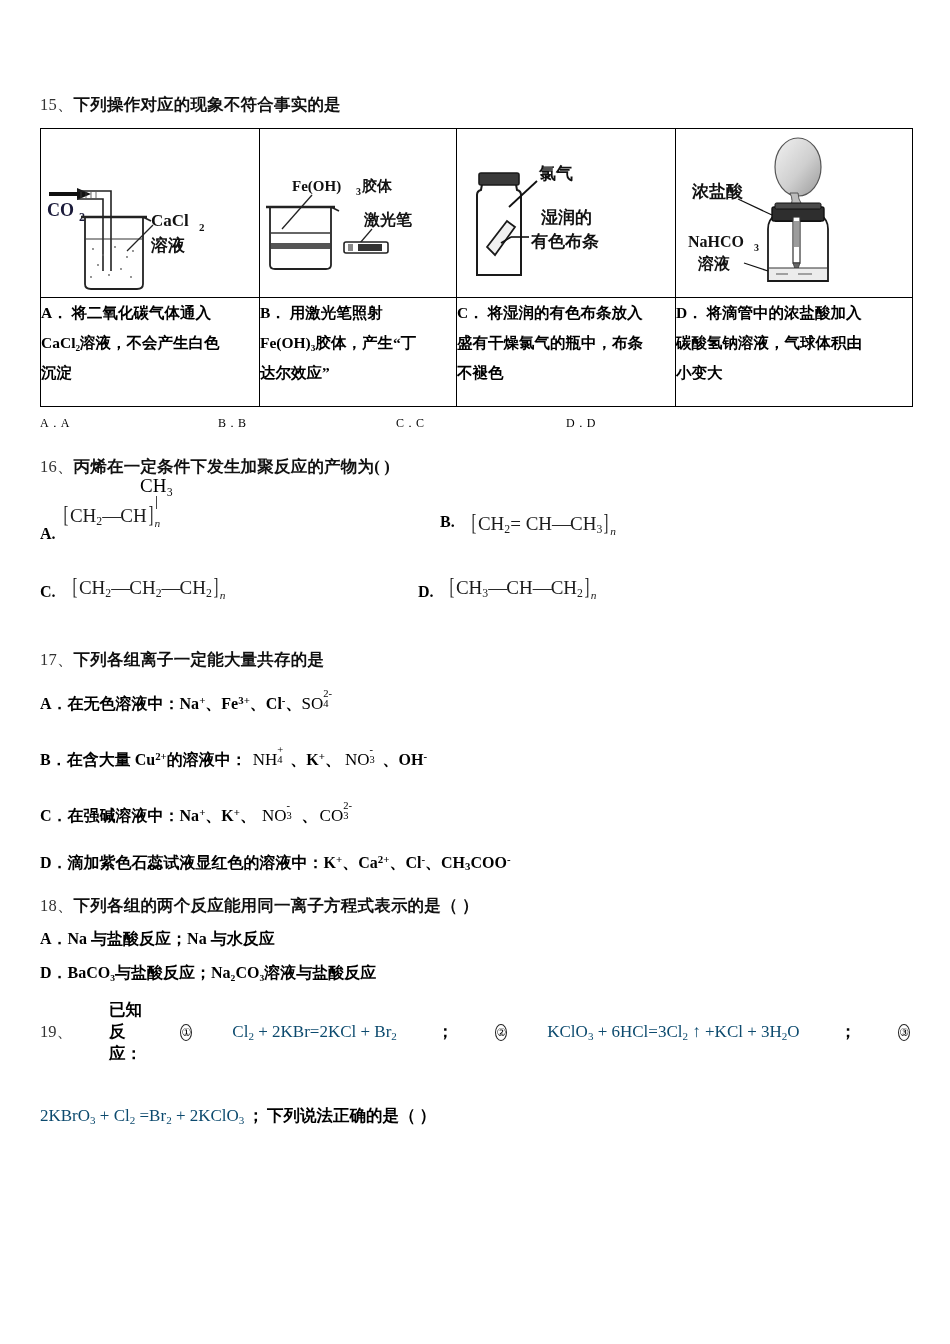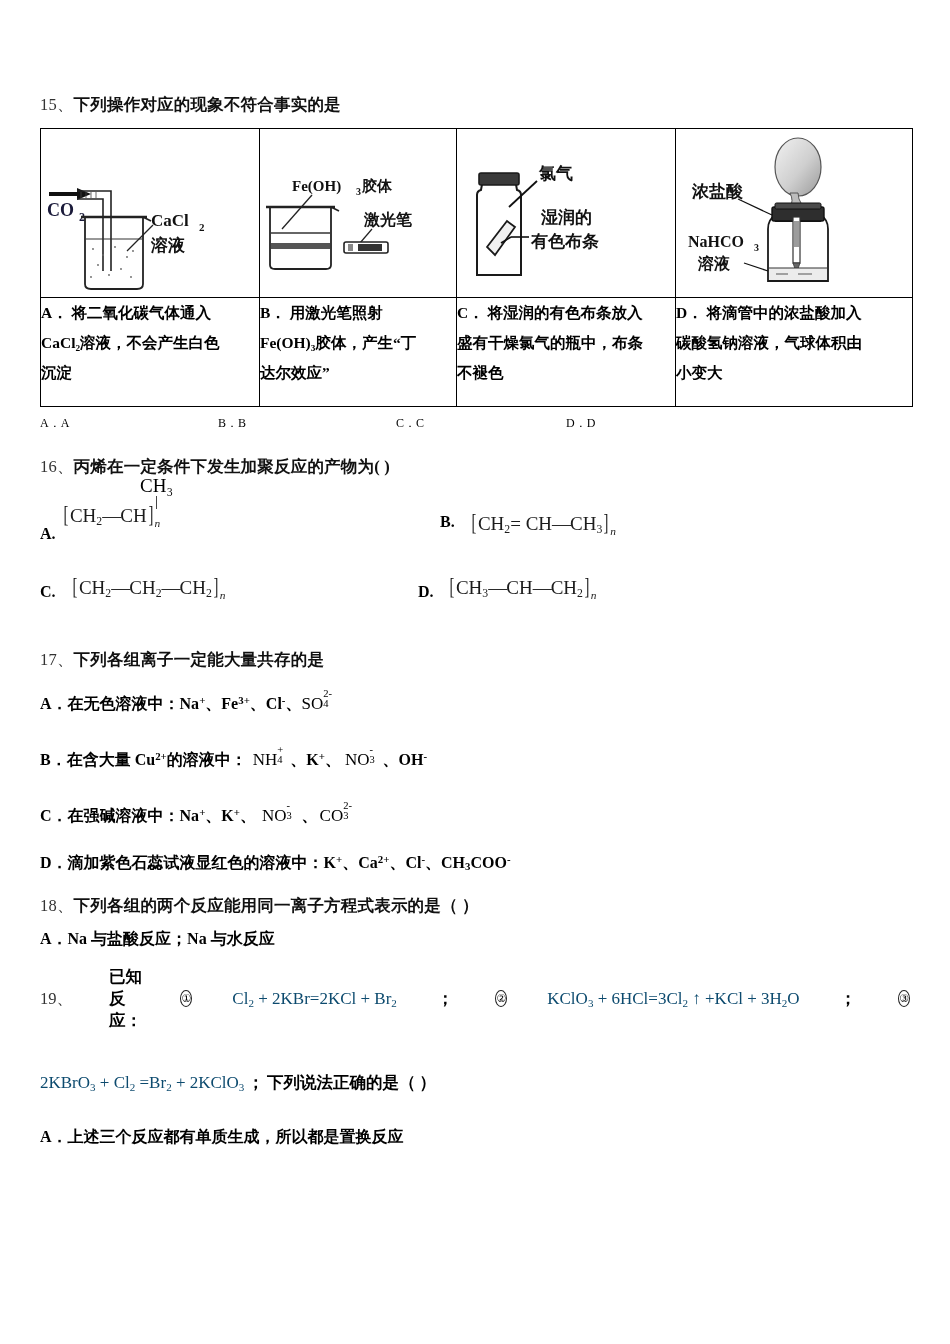--- a/index.html
+++ b/index.html
@@ -487,37 +487,37 @@
     <span class="chem">K<sup>+</sup>、Ca<sup>2+</sup>、Cl<sup>-</sup>、CH<sub>3</sub>COO<sup>-</sup></span>
   </div>
 
   <div class="qline" style="margin-top:16px;">
     <span class="qnum">18、</span><span>下列各组的两个反应能用同一离子方程式表示的是（     ）</span>
   </div>
 
   <div class="opt" style="margin-top:8px;">
     <span class="opt-letter">A．</span><span>Na 与盐酸反应；Na 与水反应</span>
   </div>
+  <div class="opt" style="margin-top:8px;">
+    <span class="opt-letter">D．</span><span>BaCO₃与盐酸反应；Na₂CO₃溶液与盐酸反应</span>
+  </div>
 
   <div class="q19-line1" style="margin-top:14px;">
     <span class="qnum">19、</span>
         <span>已知反应：</span>
     <span class="circnum">①</span>
     <span class="mathy" style="margin-left:2px;">Cl<sub>2</sub> + 2KBr=2KCl + Br<sub>2</sub></span>
     <span style="margin:0 4px;">；</span>
     <span class="circnum">②</span>
     <span class="mathy" style="margin-left:2px;">KClO<sub>3</sub> + 6HCl=3Cl<sub>2</sub> ↑ +KCl + 3H<sub>2</sub>O</span>
     <span style="margin:0 4px;">；</span>
     <span class="circnum">③</span>
   </div>
 
   <div class="q19-line2">
     <span class="mathy">2KBrO<sub>3</sub> + Cl<sub>2</sub> =Br<sub>2</sub> + 2KClO<sub>3</sub></span>
     <span style="margin:0 3px;">；</span>
     <span>下列说法正确的是（     ）</span>
   </div>
 
-  <div class="opt" style="margin-top:30px;">
-    <span class="opt-letter">A．</span><span>上述三个反应都有单质生成，所以都是置换反应</span>
-  </div>
 
 </div>
 </div>
 
 </body></html>

